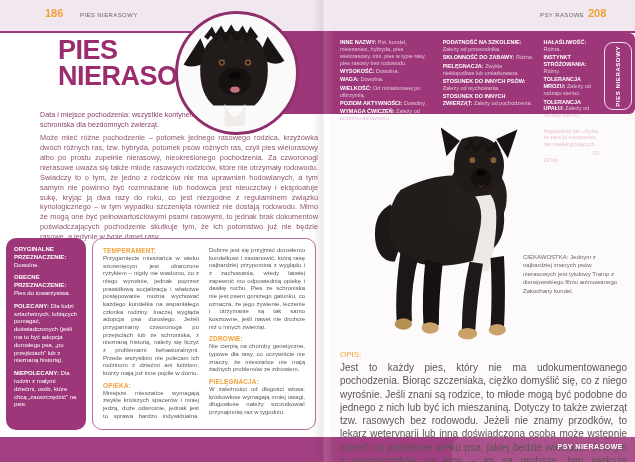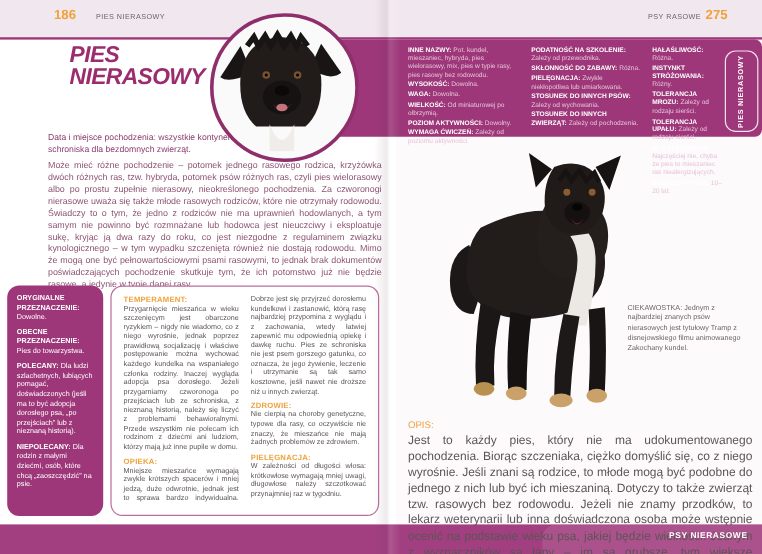--- a/index.html
+++ b/index.html
@@ -24,22 +24,22 @@
   .fact b{color:#ffffff;font-weight:bold;}
   
   .sidetab{position:absolute;left:604px;top:42px;width:26px;height:66px;border:1.5px solid rgba(255,255,255,.85);
            border-radius:9px;display:flex;align-items:center;justify-content:center;}
   .sidetab span{writing-mode:vertical-rl;transform:rotate(180deg);font-size:6px;font-weight:bold;
                 letter-spacing:.6px;color:#ffffff;white-space:nowrap;}
   
   .circlephoto{position:absolute;left:175px;top:11px;width:118px;height:118px;border-radius:50%;
                background:#fbfafa;border:3px solid #8e2f6b;overflow:hidden;z-index:5;}
   
-  .title{position:absolute;left:58px;top:38px;font-size:19px;font-weight:bold;line-height:.95;
-         color:#9b2d6e;letter-spacing:-.5px;font-style:italic;}
+  .title{position:absolute;left:58px;top:38px;font-size:27px;font-weight:bold;line-height:.95;
+         color:#9b2d6e;letter-spacing:-.5px;}
   .origin{position:absolute;left:40px;top:110px;width:230px;font-size:7.2px;line-height:1.35;color:#8c3c6e;}
   .intro{position:absolute;left:40px;top:133px;width:278px;font-size:7.4px;line-height:1.34;
          text-align:justify;color:#8d5372;}
   .sidebox{position:absolute;left:6px;top:238px;width:80px;height:192px;background:#9d3779;
            border-radius:10px;padding:8px 8px;box-sizing:border-box;color:#fff;}
   .sidebox p{margin:0 0 5px 0;font-size:6px;line-height:1.3;}
   .sidebox b{font-weight:bold;}
   .articlebox{position:absolute;left:92px;top:238px;width:224px;height:192px;background:#fff;
               border:1px solid #bb6d9e;border-radius:10px;padding:8px 10px;box-sizing:border-box;}
   .articlecols{column-count:2;column-gap:10px;height:176px;}
@@ -66,21 +66,21 @@
 
 <div class="spread">
 
   <div class="rightbg"></div>
 
   <div class="topstrip"></div>
   <div class="toprule"></div>
   <div class="pagenum left">186</div>
   <div class="runhead left">PIES NIERASOWY</div>
   <div class="runhead right">PSY RASOWE</div>
-  <div class="pagenum right">275</div>
+  <div class="pagenum right">208</div>
 
   <div class="band"></div>
   <div class="facts">
     <div class="fact-col c1">
 
     <p class="fact"><b>INNE NAZWY:</b> <span>Pot. kundel, mieszaniec, hybryda, pies wielorasowy, mix, pies w typie rasy, pies rasowy bez rodowodu.</span></p>
         <p class="fact"><b>WYSOKOŚĆ:</b> <span>Dowolna.</span></p>
         <p class="fact"><b>WAGA:</b> <span>Dowolna.</span></p>
         <p class="fact"><b>WIELKOŚĆ:</b> <span>Od miniaturowej po olbrzymią.</span></p>
         <p class="fact"><b>POZIOM AKTYWNOŚCI:</b> <span>Dowolny.</span></p>

